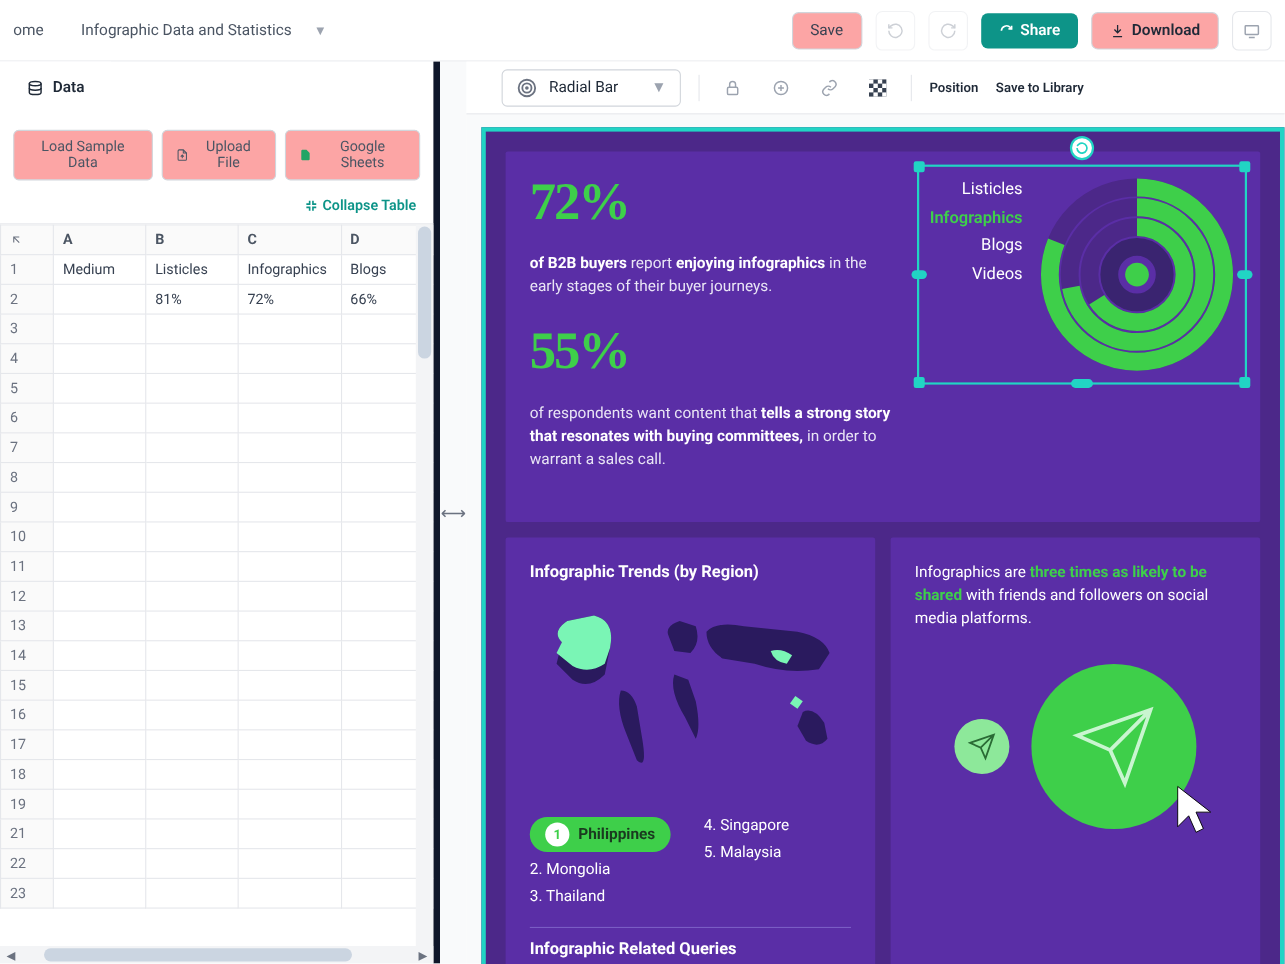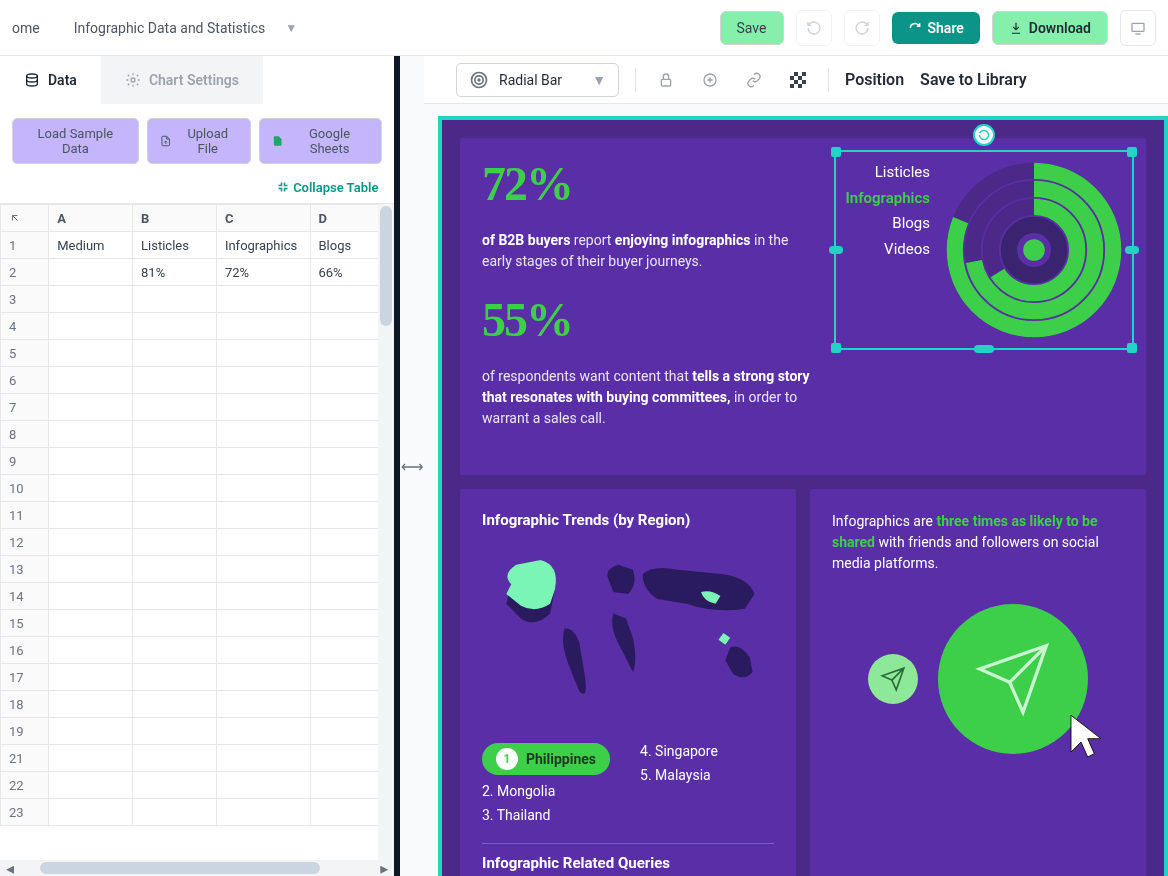--- a/index.html
+++ b/index.html
@@ -5,37 +5,37 @@
 * { margin: 0; padding: 0; box-sizing: border-box; font-family: -apple-system, BlinkMacSystemFont, "Segoe UI", Roboto, sans-serif; }
 body { width: 1168px; height: 876px; overflow: hidden; background: #fff; }
 
 
 .topbar { height: 56px; display: flex; align-items: center; border-bottom: 1px solid #e5e7eb; padding: 0 12px; }
 .topbar-left { display: flex; align-items: center; gap: 20px; }
 .home-link { color: #4b5563; font-size: 14px; }
 .title-box { display: flex; align-items: center; gap: 20px; font-size: 14px; color: #4b5563; padding: 8px 14px; }
 .chevron-down { font-size: 12px; color: #9ca3af; }
 .topbar-right { margin-left: auto; display: flex; align-items: center; gap: 12px; }
-.btn { border: 1px solid #d1d5db; background: #86efac; padding: 8px 16px; border-radius: 6px; font-size: 14px; color: #374151; cursor: pointer; display: flex; align-items: center; gap: 6px; }
+.btn { border: 1px solid #d1d5db; background: #fca5a5; padding: 8px 16px; border-radius: 6px; font-size: 14px; color: #374151; cursor: pointer; display: flex; align-items: center; gap: 6px; }
 .icon-btn { width: 36px; height: 36px; border: 1px solid #e5e7eb; background: #fff; border-radius: 6px; display: flex; align-items: center; justify-content: center; color: #9ca3af; cursor: pointer; }
 .icon-btn.disabled { opacity: 0.5; }
 .btn-share { background: #0d9488; color: #fff; border: none; font-weight: 600; }
 .btn-download { font-weight: 600; color: #1f2937; }
 
 
 .tabs { display: flex; height: 48px; }
 .tab { display: flex; align-items: center; gap: 8px; padding: 0 24px; font-size: 14px; color: #6b7280; cursor: pointer; }
 .tab.active { color: #1f2937; font-weight: 600; background: #fff; }
 .tab.inactive { background: #f3f4f6; color: #9ca3af; font-weight: 600; }
 
 
 .main { display: flex; height: calc(876px - 56px); }
 .left-panel { width: 407px; border-right: 6px solid #0f172a; background: #fff; display: flex; flex-direction: column; }
 .panel-header { padding: 14px 12px 10px; display: flex; gap: 8px; }
-.small-btn { border: 1px solid #d1d5db; background: #c4b5fd; padding: 7px 12px; border-radius: 5px; font-size: 13px; color: #4b5563; cursor: pointer; display: flex; align-items: center; gap: 6px; }
+.small-btn { border: 1px solid #d1d5db; background: #fca5a5; padding: 7px 12px; border-radius: 5px; font-size: 13px; color: #4b5563; cursor: pointer; display: flex; align-items: center; gap: 6px; }
 .collapse-row { text-align: right; padding: 4px 16px 6px; }
 .collapse-link { color: #0d9488; font-size: 13px; font-weight: 600; cursor: pointer; display: inline-flex; align-items: center; gap: 4px; }
 
 
 .sheet-wrap { flex: 1; overflow: auto; border-top: 1px solid #e5e7eb; position: relative; }
 .sheet { border-collapse: collapse; width: 100%; font-size: 13px; }
 .sheet th, .sheet td { border: 1px solid #e5e7eb; padding: 5px 8px; text-align: left; height: 27px; }
 .sheet .row-num { width: 46px; background: #fafafa; color: #6b7280; text-align: left; }
 .sheet .col-head { background: #fafafa; color: #4b5563; width: 80px; }
 .sheet .corner { background: #fafafa; width: 46px; }
@@ -47,21 +47,21 @@
 
 
 .drag-handle { width: 24px; display: flex; align-items: center; justify-content: center; color: #6b7280; cursor: ew-resize; background: #f9fafb; }
 
 
 .right-panel { flex: 1; display: flex; flex-direction: column; background: #f9fafb; }
 .chart-toolbar { height: 48px; border-bottom: 1px solid #e5e7eb; display: flex; align-items: center; padding: 0 16px; gap: 16px; background: #fff; }
 .chart-type { display: flex; align-items: center; gap: 10px; border: 1px solid #d1d5db; border-radius: 5px; padding: 6px 12px; font-size: 14px; color: #1f2937; cursor: pointer; margin-left: 16px; }
 .tool-sep { width: 1px; height: 24px; background: #e5e7eb; }
 .tool-icon { width: 28px; height: 28px; display: flex; align-items: center; justify-content: center; color: #9ca3af; cursor: pointer; }
-.tool-link { font-size: 16px; color: #1f2937; font-weight: 600; cursor: pointer; }
+.tool-link { font-size: 12px; color: #1f2937; font-weight: 600; cursor: pointer; }
 
 
 .canvas { flex: 1; overflow: auto; padding: 0; }
 .infographic { background: #4c2889; border: 4px solid #21d4c4; margin-left: 14px; margin-top: 12px; width: 730px; min-height: 900px; position: relative; }
 .info-grid { display: grid; grid-template-columns: 1fr 1fr; gap: 14px; padding: 18px; }
 .info-card { background: #5a2ea6; padding: 22px; border-radius: 2px; color: #fff; }
 .info-card.full { grid-column: 1 / 3; display: flex; gap: 30px; align-items: flex-start; position: relative; }
 
 .stat-big { font-family: Georgia, serif; font-size: 48px; font-weight: 900; color: #3ecf4a; letter-spacing: -2px; line-height: 1; }
 .stat-text { font-size: 14px; line-height: 1.5; color: #e9e5f5; margin-top: 22px; }
@@ -157,27 +157,20 @@
   <div class="left-panel">
     <div class="tabs">
       <div class="tab active">
         <svg width="16" height="16" viewBox="0 0 24 24" fill="none" stroke="currentColor" stroke-width="2">
             <ellipse cx="12" cy="6" rx="8" ry="3"></ellipse>
             <path d="M4 6v6c0 1.7 3.6 3 8 3s8-1.3 8-3V6"></path>
             <path d="M4 12v6c0 1.7 3.6 3 8 3s8-1.3 8-3v-6"></path>
           </svg>
         <span>Data</span>
       </div>
-      <div class="tab inactive">
-        <svg width="16" height="16" viewBox="0 0 24 24" fill="none" stroke="currentColor" stroke-width="2">
-            <circle cx="12" cy="12" r="3"></circle>
-            <path d="M12 2v3m0 14v3M4.2 4.2l2.1 2.1m11.4 11.4 2.1 2.1M2 12h3m14 0h3M4.2 19.8l2.1-2.1m11.4-11.4 2.1-2.1"></path>
-          </svg>
-        <span>Chart Settings</span>
-      </div>
     </div>
     <div class="panel-header">
       <button class="small-btn">Load Sample Data</button>
       <button class="small-btn">
         <svg width="12" height="12" viewBox="0 0 24 24" fill="none" stroke="currentColor" stroke-width="2">
             <path d="M14 2H6a2 2 0 0 0-2 2v16a2 2 0 0 0 2 2h12a2 2 0 0 0 2-2V8z"></path>
             <path d="M14 2v6h6M12 18v-6m-3 3 3-3 3 3"></path>
           </svg>
         <span>Upload File</span>
       </button>

